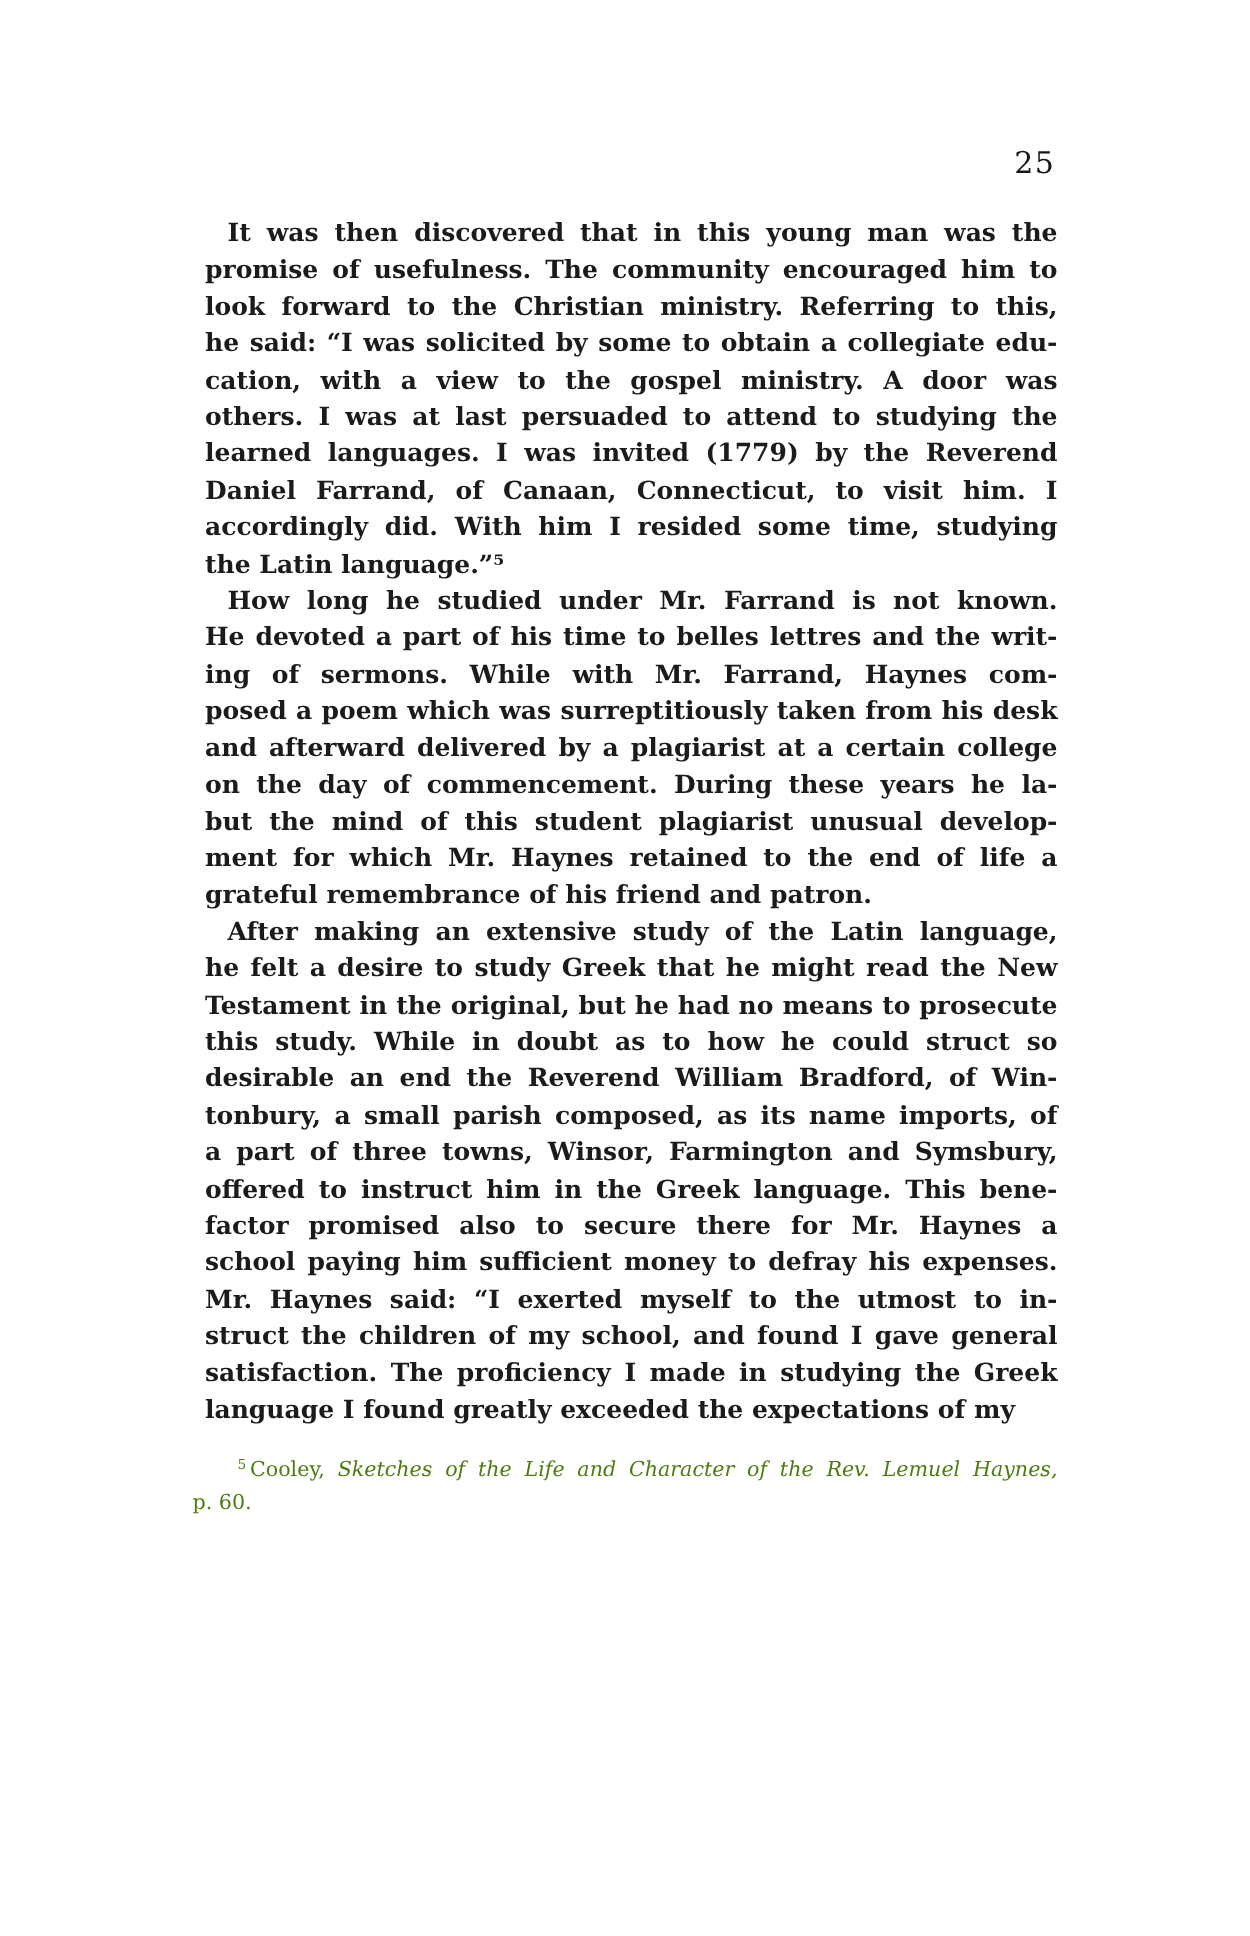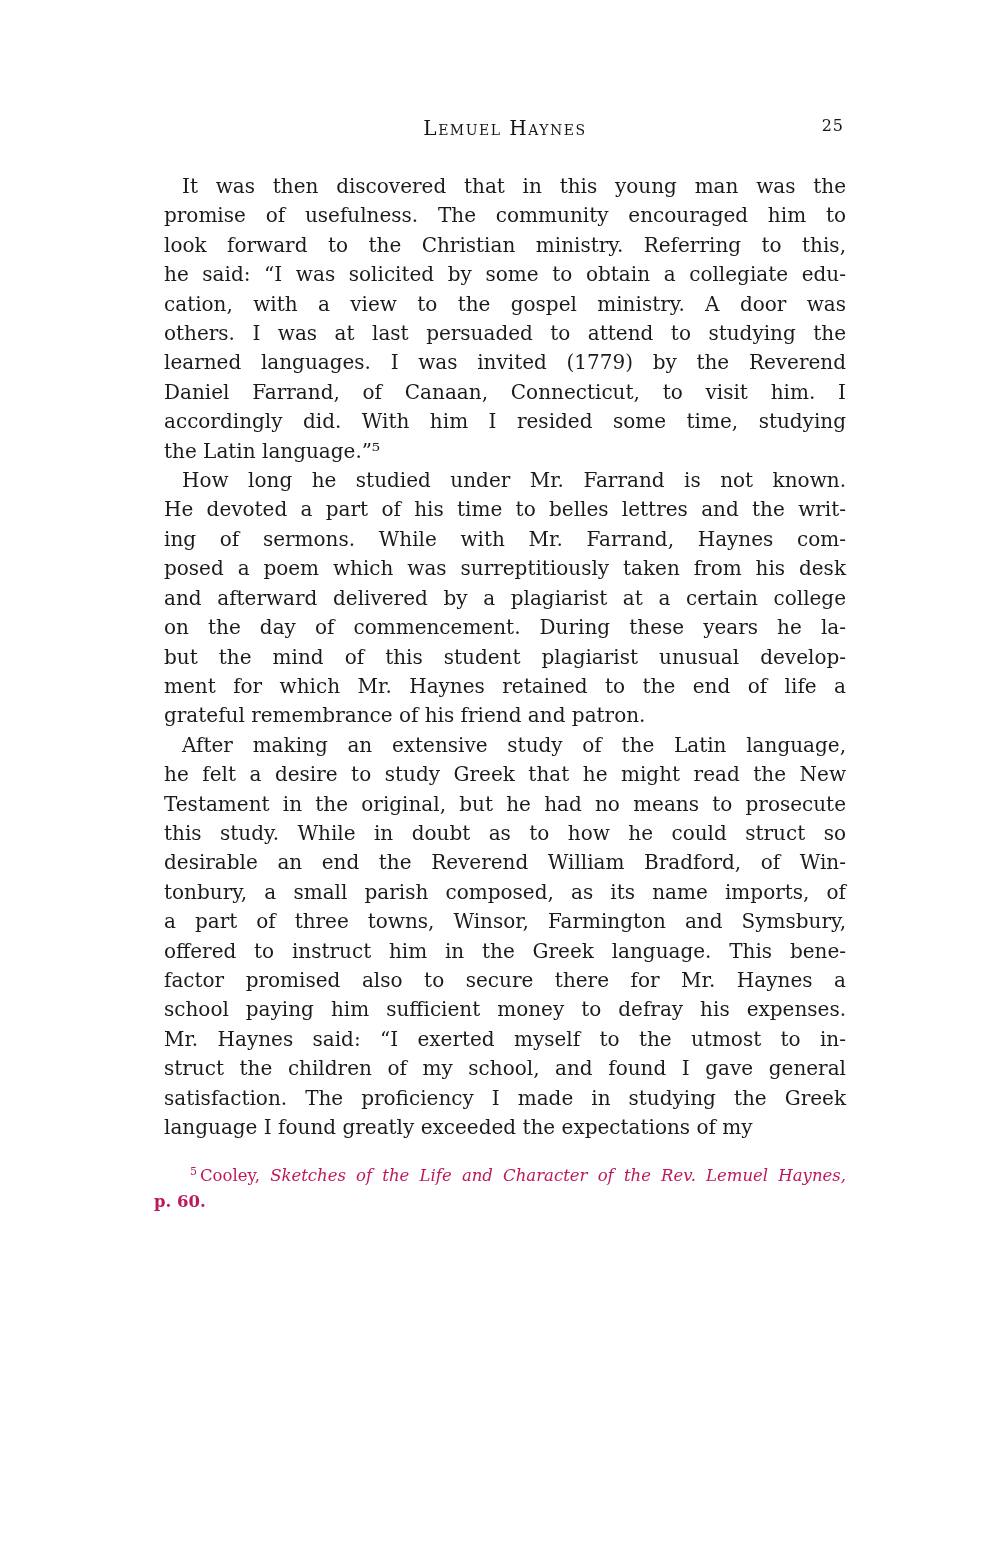--- a/index.html
+++ b/index.html
@@ -33,71 +33,70 @@
     text-align: center;
     font-variant: small-caps;
     letter-spacing: 1.5px;
     font-weight: 500;
     color: #161616;
   }
   .folio {
     position: absolute;
     right: 2px;
     top: 0;
-    font-size: 16px;
+    font-size: 24px;
     letter-spacing: 1px;
     color: #161616;
   }
   .body-text {
     margin-top: 26px;
     font-size: 20px;
     line-height: 29.4px;
   }
   .paragraph { margin: 0; }
   .line {
     text-align: justify;
     text-align-last: justify;
     white-space: normal;
+    font-weight: bold;
   }
   .line.first { text-indent: 18px; }
   .line.lastline {
     text-align-last: left;
   }
   .footnote {
     margin-top: 21px;
     font-size: 16.5px;
     line-height: 25.5px;
-    color: #be185d;
+    color: #4d7c0f;
   }
   .footnote .fn-line1 {
     text-align: justify;
     text-align-last: justify;
     text-indent: 26px;
   }
   .footnote .fn-line2 {
     text-align: left;
     margin-left: -10px;
-    font-weight: bold;
   }
   .fn-marker {
     font-size: 11px;
     vertical-align: super;
     line-height: 0;
     margin-right: 3px;
   }
   .fn-title { font-style: italic; }
 </style>
 </head>
 <body>
 
 <div class="page">
   <div class="content">
 
     <div class="running-head">
-      <span class="running-title">Lemuel Haynes</span>
       <span class="folio">25</span>
     </div>
 
     <div class="body-text">
         <div class="paragraph">
           <div class="line first">It was then discovered that in this young man was the</div>
           <div class="line">promise of usefulness.  The community encouraged him to</div>
           <div class="line">look forward to the Christian ministry.  Referring to this,</div>
           <div class="line">he said: “I was solicited by some to obtain a collegiate edu-</div>
           <div class="line">cation, with a view to the gospel ministry.  A door was</div>

